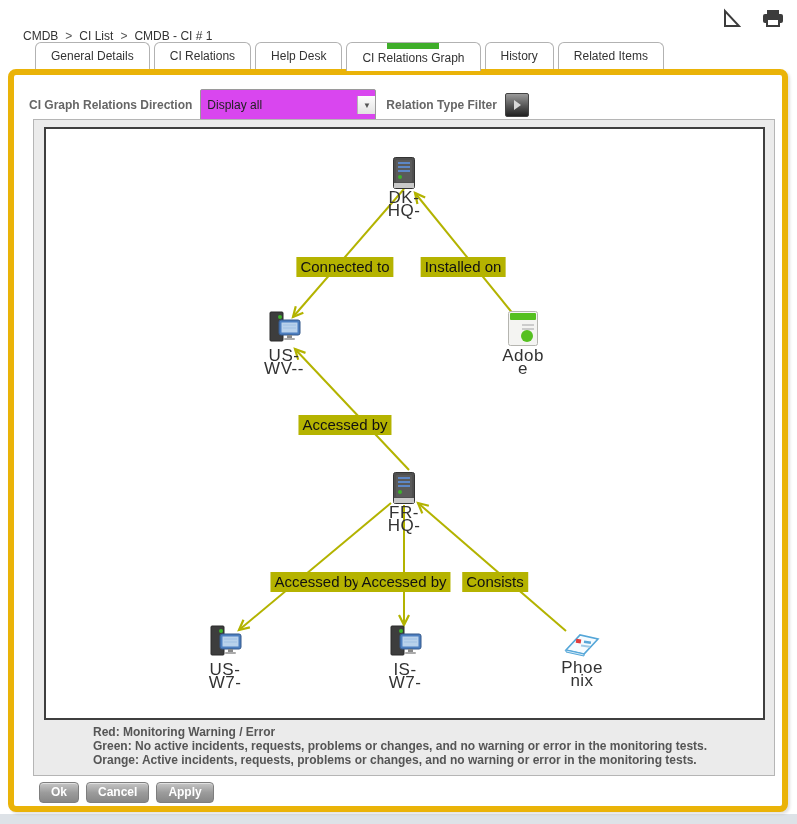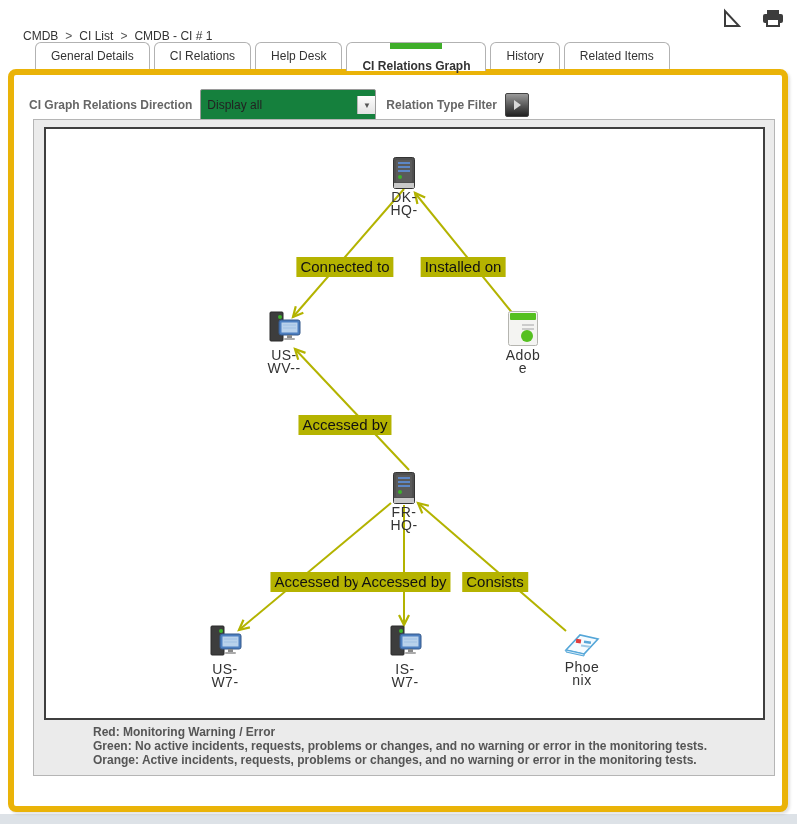--- a/index.html
+++ b/index.html
@@ -11,51 +11,51 @@
 
   
   .top-icons{position:absolute;right:12px;top:8px;display:flex;gap:20px;align-items:center;}
   .top-icons span{display:inline-block;cursor:pointer;}
 
   
   .tabbar{position:absolute;left:35px;top:42px;display:flex;align-items:flex-end;z-index:3;}
   .tab{position:relative;box-sizing:border-box;height:27px;padding:6px 15px 0;margin-right:4px;
        background:#fff;border:1px solid #b2b2b2;border-bottom:none;border-radius:6px 6px 0 0;
        font-size:12px;color:#333;cursor:pointer;white-space:nowrap;}
-  .tab.active{font-weight:bold;height:29px;margin-bottom:-2px;z-index:4;padding-top:16px;}
+  .tab.active{font-weight:normal;height:29px;margin-bottom:-2px;z-index:4;padding-top:8px;}
   .green-bar{position:absolute;top:0;left:50%;transform:translateX(-50%);width:52px;height:6px;
        background:var(--accent,#3fae2a);}
 
   
   .panel{position:absolute;left:8px;top:69px;width:780px;height:743px;background:#fff;
        border:6px solid #eab308;border-radius:8px;box-shadow:2px 2px 3px rgba(0,0,0,0.12);z-index:2;box-sizing:border-box;}
 
   
   .controls{position:absolute;left:15px;top:14px;display:flex;align-items:center;font-size:12px;}
   .ctl-label{font-weight:bold;color:#666;margin-right:8px;}
-  .dropdown{width:176px;height:32px;border:1px solid #9a9a9a;border-radius:2px;background:#15803d;
+  .dropdown{width:176px;height:32px;border:1px solid #9a9a9a;border-radius:2px;background:#d946ef;
        display:flex;align-items:center;justify-content:space-between;cursor:pointer;box-sizing:border-box;}
   .dd-value{padding-left:6px;font-size:12px;color:#222;}
   .dd-btn{width:17px;height:18px;border-left:1px solid #b5b5b5;background:linear-gradient(#fdfdfd,#e2e2e2);
        display:flex;align-items:center;justify-content:center;font-size:8px;color:#555;}
   .filter-wrap{margin-left:10px;display:flex;align-items:center;}
   .filter-btn{margin-left:8px;width:22px;height:22px;border:1px solid #444;border-radius:2px;
        background:linear-gradient(#9a9a9a,#555 55%,#222);display:flex;align-items:center;justify-content:center;cursor:pointer;}
 
   
   .graph-outer{position:absolute;left:19px;top:44px;width:742px;height:657px;background:#ebebeb;
        border:1px solid #b5b5b5;box-sizing:border-box;}
   .canvas{position:absolute;left:10px;top:7px;width:717px;height:589px;background:#fff;border:2px solid #3f3f3f;}
   .edges{position:absolute;left:0;top:0;}
 
   .edge-label{position:absolute;transform:translate(-50%,-50%);background:var(--edgebg,#b5b300);
        color:#111;font-size:15px;padding:1px 4px 2px;white-space:nowrap;z-index:5;}
 
   .node{position:absolute;width:48px;display:flex;flex-direction:column;align-items:center;z-index:4;cursor:pointer;}
-  .node-label{margin-top:2px;font-size:14px;line-height:13px;color:#333;text-align:center;white-space:pre-line;letter-spacing:0.5px;}
+  .node-label{margin-top:2px;font-size:17px;line-height:13px;color:#333;text-align:center;white-space:pre-line;letter-spacing:0.5px;}
 
   
   .legend{position:absolute;left:59px;top:605px;font-size:12px;line-height:14px;font-weight:bold;color:#555;}
 
   
   .footer-buttons{position:absolute;left:25px;top:707px;display:flex;gap:7px;}
   .btn{height:21px;padding:1px 11px 2px;border:1px solid #7e7e7e;border-radius:4px;
        background:linear-gradient(#c6c6c6,#9c9c9c 50%,#878787);box-shadow:inset 0 1px 0 #e0e0e0;
        color:#fff;font-weight:bold;font-size:12px;font-family:"Liberation Sans",sans-serif;cursor:pointer;}
 
@@ -238,17 +238,22 @@
 
       </div>
 
       <div class="legend">
         <div>Red: Monitoring Warning / Error</div>
         <div>Green: No active incidents, requests, problems or changes, and no warning or error in the monitoring tests.</div>
         <div>Orange: Active incidents, requests, problems or changes, and no warning or error in the monitoring tests.</div>
       </div>
     </div>
 
+    <div class="footer-buttons">
+      <button class="btn">Ok</button>
+      <button class="btn">Cancel</button>
+      <button class="btn">Apply</button>
+    </div>
 
   </div>
 
   <div class="bottom-strip"></div>
 </div>
 
 </body></html>

